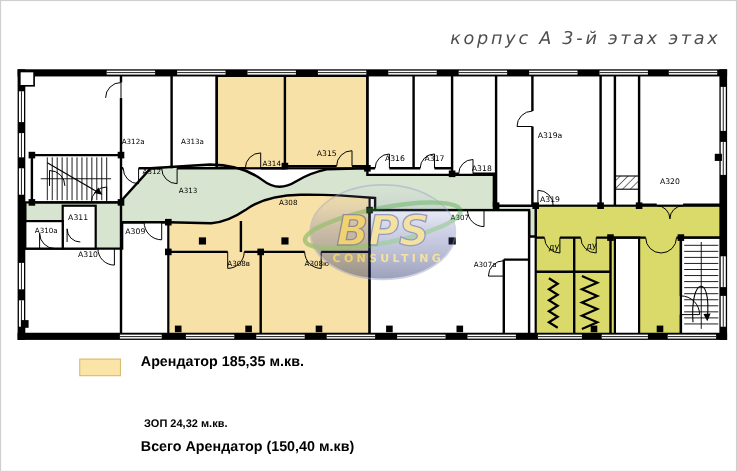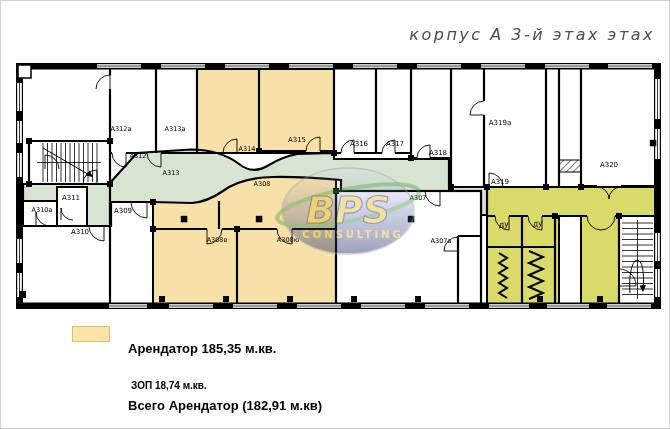--- a/index.html
+++ b/index.html
@@ -15,21 +15,21 @@
   .door{stroke:#000;stroke-width:0.9;fill:none;}
   .win{fill:#fff;}
   .winl{stroke:#000;stroke-width:0.8;}
   .col{fill:#000;}
   .rlabel{font-family:"DejaVu Sans",sans-serif;font-size:6.5px;fill:#000;text-anchor:middle;}
   .rlabel2{font-family:"DejaVu Sans",sans-serif;font-size:7px;fill:#000;text-anchor:middle;}
   .dulabel{font-family:"DejaVu Sans",sans-serif;font-size:8px;font-style:italic;fill:#000;text-anchor:middle;}
   .legend-line{position:absolute;color:#000;white-space:nowrap;font-weight:bold;}
   #legend-swatch{position:absolute;left:71px;top:325px;width:38px;height:16px;
          border:1px solid #d8bd74;box-sizing:border-box;}
-  #leg1{left:127px;top:340px;font-size:13px;}
+  #leg1{left:127px;top:320px;font-size:13px;}
   #leg2{left:127px;top:349px;font-size:9.5px;}
   #leg3{left:127px;top:362px;font-size:9.5px;}
   #leg4{left:130px;top:379px;font-size:10px;}
   #leg5{left:127px;top:397px;font-size:13px;}
   .wm-brand{font-family:"DejaVu Sans",sans-serif;font-weight:bold;font-style:italic;
          font-size:38px;fill:#e8c23a;stroke:#26307a;stroke-width:1.2;text-anchor:middle;}
   .wm-sub{font-family:"DejaVu Sans",sans-serif;font-weight:bold;font-size:10px;
          letter-spacing:3px;fill:#e8c23a;stroke:none;text-anchor:middle;}
 </style>
 </head>
@@ -279,16 +279,16 @@
     <g opacity="0.48">
       <ellipse cx="347" cy="210" rx="66" ry="43" fill="url(#wmGrad)" stroke="#9aa2c8" stroke-width="1.5"></ellipse>
       <ellipse cx="347" cy="204" rx="72" ry="16" fill="none" stroke="#3f9b3f" stroke-width="4" transform="rotate(-11 347 204)" opacity="0.8"></ellipse>
       <text class="wm-brand" x="347" y="222">BPS</text>
       <text class="wm-sub" x="352" y="237">CONSULTING</text>
     </g>
   </svg>
 
   <div id="legend-swatch" style="background: rgb(251, 228, 168);"></div>
   <div class="legend-line" id="leg1">Арендатор 185,35 м.кв.</div>
-  <div class="legend-line" id="leg4">ЗОП 18,74 м.кв.</div>
-  <div class="legend-line" id="leg5">Всего Арендатор  (182,91 м.кв)</div>
+  <div class="legend-line" id="leg4">ЗОП 24,32 м.кв.</div>
+  <div class="legend-line" id="leg5">Всего Арендатор  (150,40 м.кв)</div>
 
 </div>
 
 </body></html>

